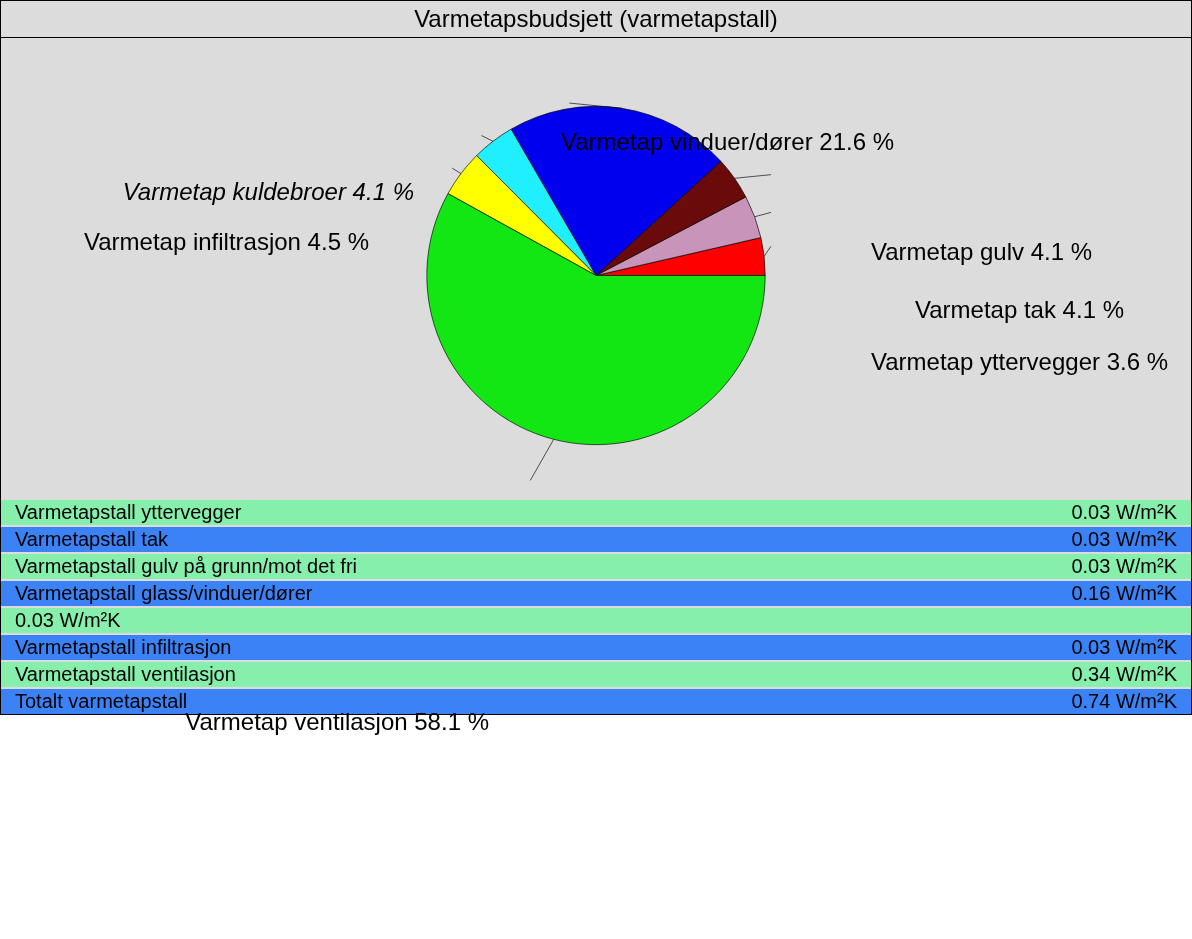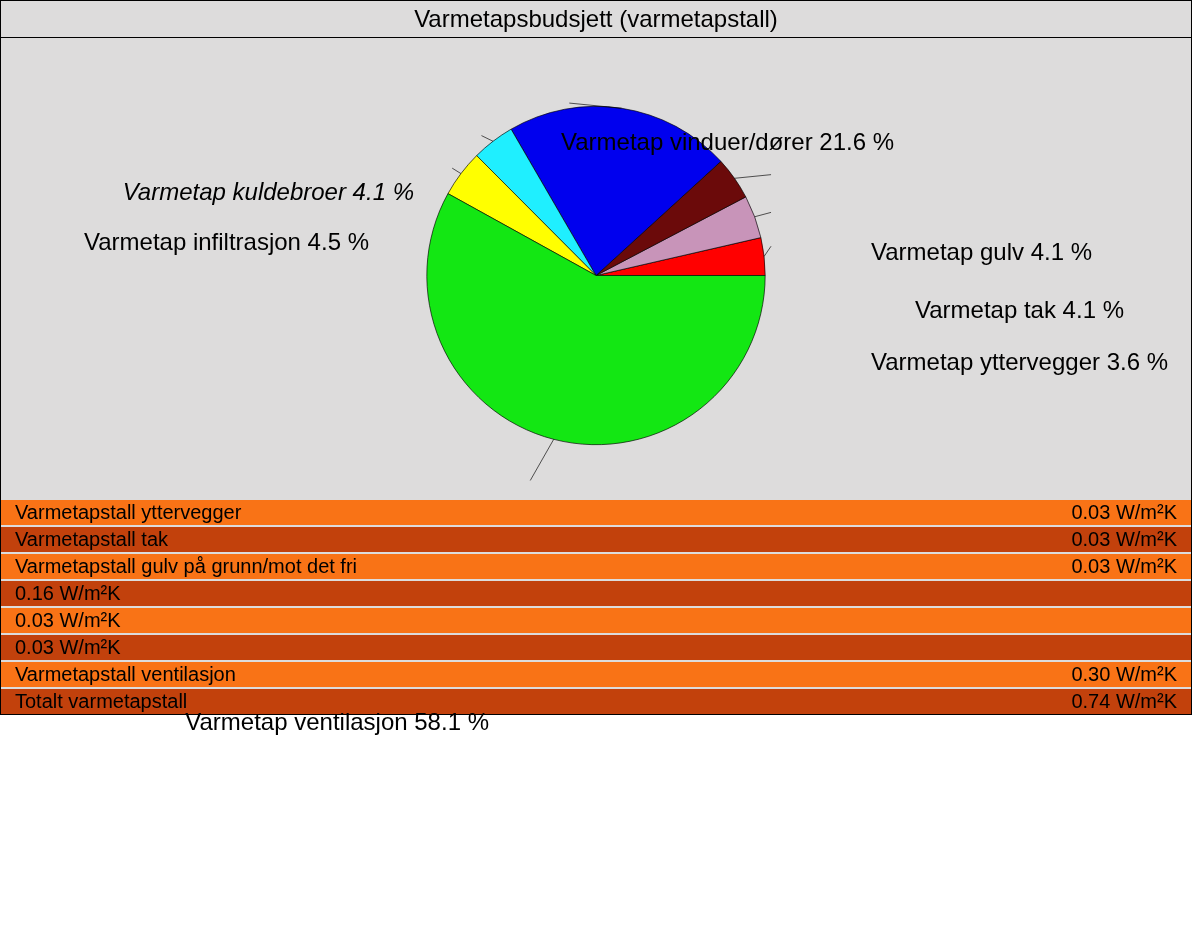--- a/index.html
+++ b/index.html
@@ -36,25 +36,25 @@
     }
     .table-area {
       background: #dddcdc;
     }
     .table-row {
       display: flex;
       justify-content: space-between;
       align-items: center;
       font-size: 20px;
       padding: 1px 14px 1px 14px;
-      background: #f97316;
+      background: #86efac;
       margin-bottom: 2px;
     }
     .table-row:last-child { margin-bottom: 0; }
-    .table-row.alt { background: #c2410c; }
+    .table-row.alt { background: #3b82f6; }
     .table-label { }
     .table-value { }
     .slice-label {
       position: absolute;
       font-size: 24px;
       white-space: nowrap;
     }
   </style>
 </head>
 <body>
@@ -99,30 +99,32 @@
     </div>
     <div class="table-row alt">
       <span class="table-label">Varmetapstall tak</span>
       <span class="table-value">0.03 W/m²K</span>
     </div>
     <div class="table-row">
       <span class="table-label">Varmetapstall gulv på grunn/mot det fri</span>
       <span class="table-value">0.03 W/m²K</span>
     </div>
     <div class="table-row alt">
+      <span class="table-label">Varmetapstall glass/vinduer/dører</span>
       <span class="table-value">0.16 W/m²K</span>
     </div>
     <div class="table-row">
       <span class="table-value">0.03 W/m²K</span>
     </div>
     <div class="table-row alt">
+      <span class="table-label">Varmetapstall infiltrasjon</span>
       <span class="table-value">0.03 W/m²K</span>
     </div>
     <div class="table-row">
       <span class="table-label">Varmetapstall ventilasjon</span>
-      <span class="table-value">0.30 W/m²K</span>
+      <span class="table-value">0.34 W/m²K</span>
     </div>
     <div class="table-row alt">
       <span class="table-label">Totalt varmetapstall</span>
       <span class="table-value">0.74 W/m²K</span>
     </div>
   </div>
 </div>
 
 </body></html>

